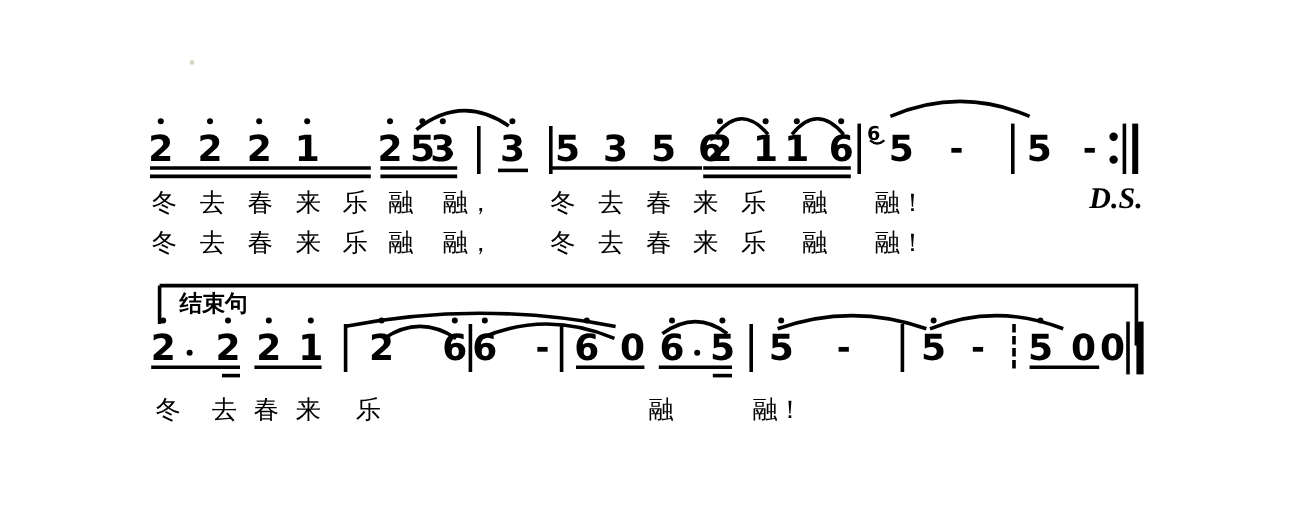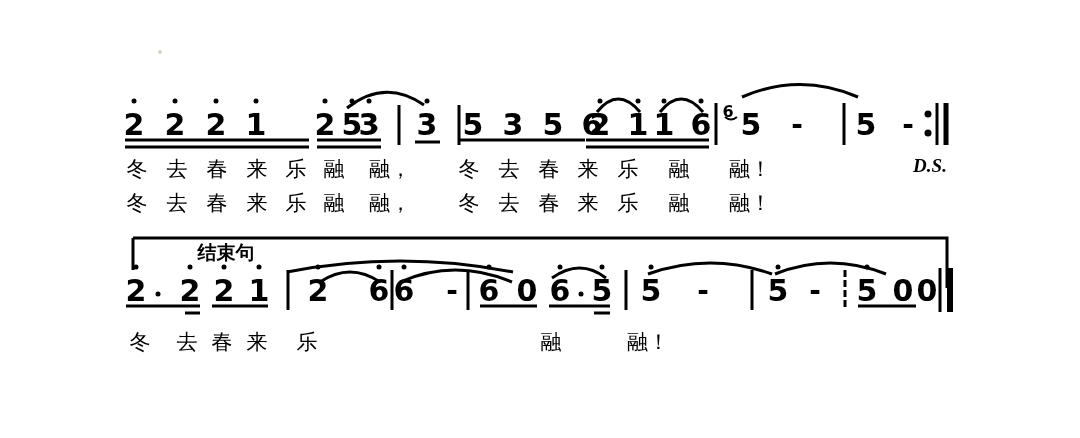--- a/index.html
+++ b/index.html
@@ -67,27 +67,26 @@
     color: #000;
     transform: translate(-50%, -50%);
     font-weight: 500;
   }
   .label {
     font-family: Liberation Serif, serif;
     font-size: 19px;
     color: #000;
     transform: translate(-50%, -50%);
     font-weight: 600;
-    margin-left: 48px;
   }
   .ds-mark {
     font-family: "Liberation Serif", serif;
     font-style: italic;
     font-weight: bold;
-    font-size: 19px;
+    font-size: 25px;
     color: #000;
     position: absolute;
     transform: translate(-50%, -50%);
   }
   svg.overlay {
     position: absolute;
     left: 0; top: 0;
     width: 1080px; height: 438px;
     pointer-events: none;
   }

